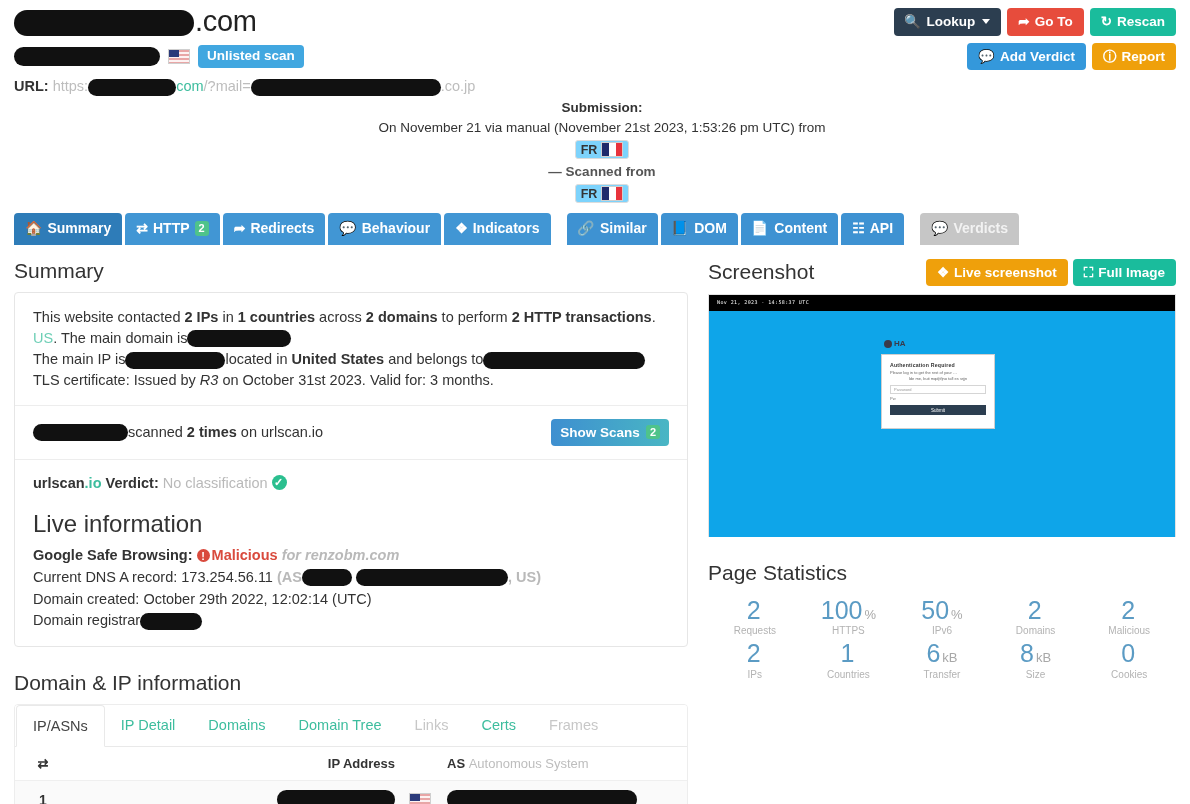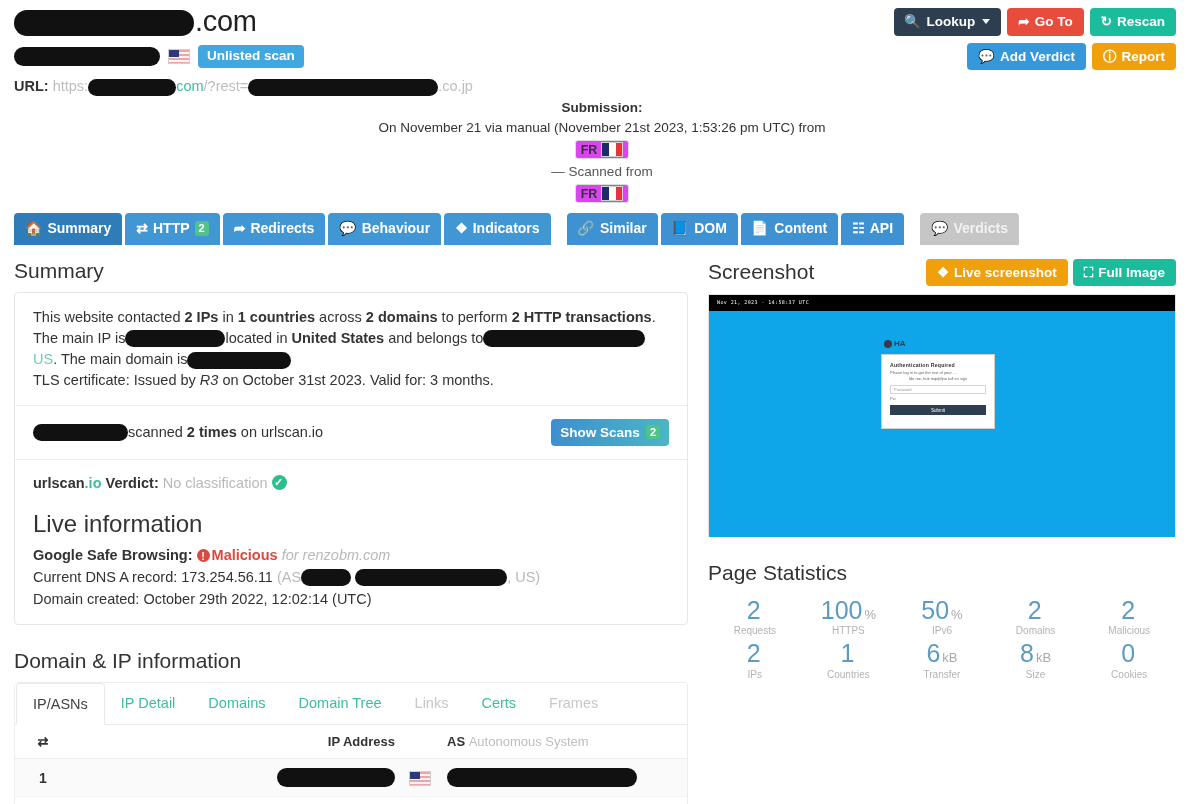--- a/index.html
+++ b/index.html
@@ -35,21 +35,21 @@
 
   .urlline { margin-top:9px; font-size:14.5px; color:#333; white-space:nowrap; }
   .urlline b { font-weight:bold; }
   .url-muted { color:#bdbdbd; }
   .url-green { color:#3dbd9e; }
   .urlline .redact.r1 { width:88px; }
   .urlline .redact.r2 { width:190px; }
   .subline { margin-top:4px; font-size:13.5px; color:#333; white-space:nowrap; display:flex; align-items:center; gap:5px;flex-direction:column; }
   .pill-cc {
     display:inline-flex; align-items:center; gap:4px;
-    border:1px solid #dcdcdc; border-radius:3px; padding:1px 5px; background:#d946ef;
+    border:1px solid #dcdcdc; border-radius:3px; padding:1px 5px; background:#7dd3fc;
     font-weight:bold; font-size:12.5px;
   }
 
   
   .topbtns { position:absolute; right:14px; top:8px; text-align:right; }
   .btnrow { display:flex; gap:6px; justify-content:flex-end; margin-bottom:7px; }
   .btn {
     display:inline-flex; align-items:center; gap:5px;
     color:#fff; font-size:13.5px; font-weight:bold;
     padding:7px 11px; border-radius:4px; border:none; cursor:pointer;
@@ -97,21 +97,21 @@
   .verdict-title .io { color:#3dbd9e; }
   .verdict-val { color:#b9b9b9; font-weight:normal; }
   .check { display:inline-block; width:15px;height:15px;border-radius:50%;background:#2bbf8f; position:relative; vertical-align:-2px; }
   .check:after { content:"✓"; position:absolute; left:2.5px; top:-1px; color:#fff; font-size:11px; font-weight:bold; }
 
   .live-h { font-size:24px; color:#333; margin:0 0 7px 0; font-weight:400; }
   .live-row { font-size:14.5px; line-height:1.5; color:#333; white-space:nowrap; }
   .mal { color:#d94a3d; font-weight:bold; }
   .mal-dot { display:inline-block;width:13px;height:13px;border-radius:50%;background:#d94a3d;position:relative;vertical-align:-2px;margin-right:2px;}
   .mal-dot:after{content:"!";position:absolute;left:4.6px;top:-1.5px;color:#fff;font-size:11px;font-weight:bold;}
-  .muted { color:#b9b9b9; }
+  .muted { color:#b9b9b9;font-weight:bold; }
   .ital { font-style:italic;margin-top:44px; }
 
   
   .ipcard { border:1px solid #ededed; border-radius:4px 4px 0 0; overflow:hidden; }
   .subtabs { display:flex; border-bottom:1px solid #e9e9e9; background:#fff; padding-left:1px; }
   .subtab { padding:12px 16px; font-size:14.5px; color:#3dbd9e; cursor:pointer; border-right:1px solid transparent; }
   .subtab.active { color:#444; background:#fff; border:1px solid #e9e9e9; border-bottom:1px solid #fff; margin-bottom:-1px; border-radius:4px 4px 0 0; }
   .subtab.dis { color:#c7c7c7; }
   .iptable { width:100%; border-collapse:collapse; }
   .iptable th { font-size:13px; font-weight:bold; color:#333; padding:9px 8px; text-align:center; border-bottom:1px solid #efefef; }
@@ -189,21 +189,21 @@
   </div>
 
   <div class="sub-row">
     <span class="redact"></span>
     <span class="flag flag-us"></span>
     <span class="badge-unlisted">Unlisted scan</span>
   </div>
 
   <div class="urlline">
     <b>URL:</b>
-    <span class="url-muted">https:</span><span class="redact r1"></span><span class="url-green">com</span><span class="url-muted">/?rest=</span><span class="redact r2"></span><span class="url-muted">.co.jp</span>
+    <span class="url-muted">https:</span><span class="redact r1"></span><span class="url-green">com</span><span class="url-muted">/?mail=</span><span class="redact r2"></span><span class="url-muted">.co.jp</span>
   </div>
 
   <div class="subline">
     <b>Submission:</b>
     <span>On November 21 via manual (November 21st 2023, 1:53:26 pm UTC) from</span>
     <span class="pill-cc">
       <span>FR</span>
       <span class="flag flag-fr"></span>
     </span>
     <span class="muted" style="color:#555">— Scanned from</span>
@@ -263,24 +263,24 @@
 <div class="cols">
 
   <div class="col-left">
     <h2 class="sect">Summary</h2>
 
     <div class="card">
       <p class="sum-line">
         <span>This website contacted </span><b>2 IPs</b><span> in </span><b>1 countries</b><span> across </span><b>2 domains</b><span> to perform </span><b>2 HTTP transactions</b><span>.</span>
       </p>
       <p class="sum-line">
-        <span>The main IP is</span><span class="redact" style="width:100px"></span><span>located in </span><b>United States</b><span> and belongs to</span><span class="redact" style="width:162px"></span>
+        <span class="teal">US</span><span>. The main domain is</span><span class="redact" style="width:104px"></span>
       </p>
       <p class="sum-line">
-        <span class="teal">US</span><span>. The main domain is</span><span class="redact" style="width:104px"></span>
+        <span>The main IP is</span><span class="redact" style="width:100px"></span><span>located in </span><b>United States</b><span> and belongs to</span><span class="redact" style="width:162px"></span>
       </p>
       <p>
         <span>TLS certificate: Issued by </span><i>R3</i><span> on October 31st 2023. Valid for: 3 months.</span>
       </p>
 
       <div class="hr"></div>
 
       <div class="scan-row">
         <p>
           <span class="redact" style="width:95px"></span><span>scanned </span><b>2 times</b><span> on urlscan.io</span>
@@ -313,20 +313,23 @@
         <span>173.254.56.11</span>
         <span class="muted">(AS</span><span class="redact" style="width:50px"></span>
         <span class="redact" style="width:152px"></span><span class="muted">, US)</span>
       </div>
 
       <div class="live-row">
         <span>Domain created:</span>
         <span>October 29th 2022, 12:02:14 (UTC)</span>
       </div>
 
+      <div class="live-row">
+        <span>Domain registrar</span><span class="redact" style="width:62px"></span>
+      </div>
     </div>
 
     <h2 class="sect" style="margin-top:24px">Domain &amp; IP information</h2>
 
     <div class="ipcard">
       <div class="subtabs">
         <div class="subtab active"><span>IP/ASNs</span></div>
         <div class="subtab"><span>IP Detail</span></div>
         <div class="subtab"><span>Domains</span></div>
         <div class="subtab"><span>Domain Tree</span></div>

